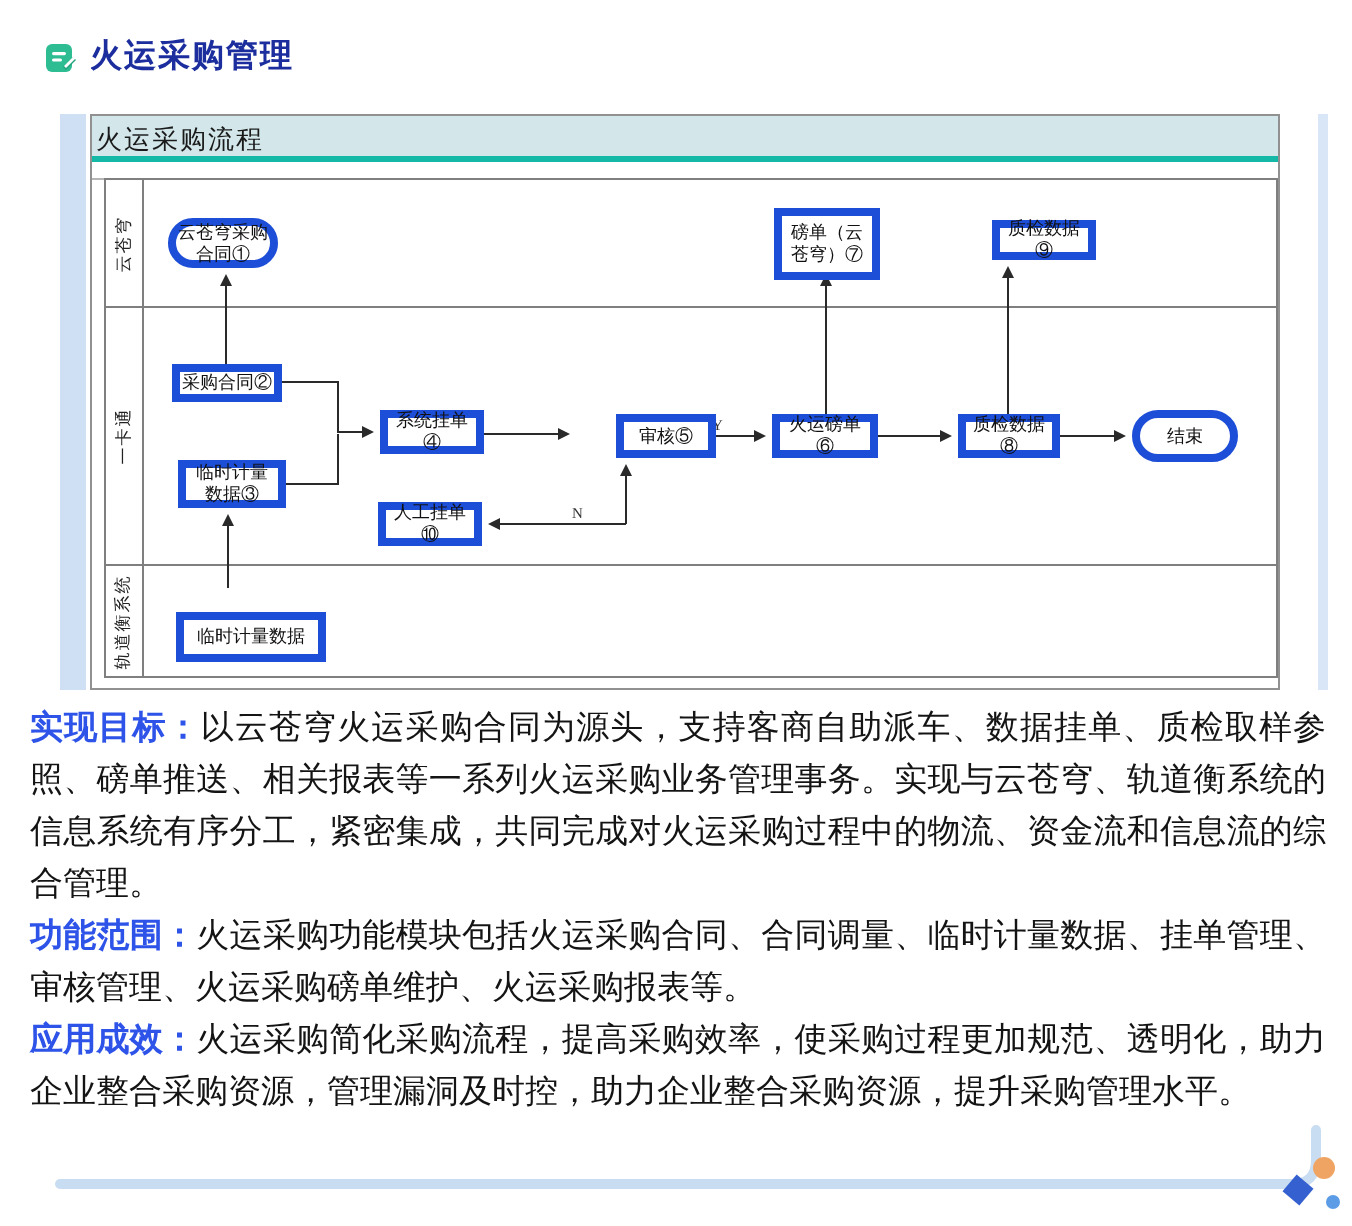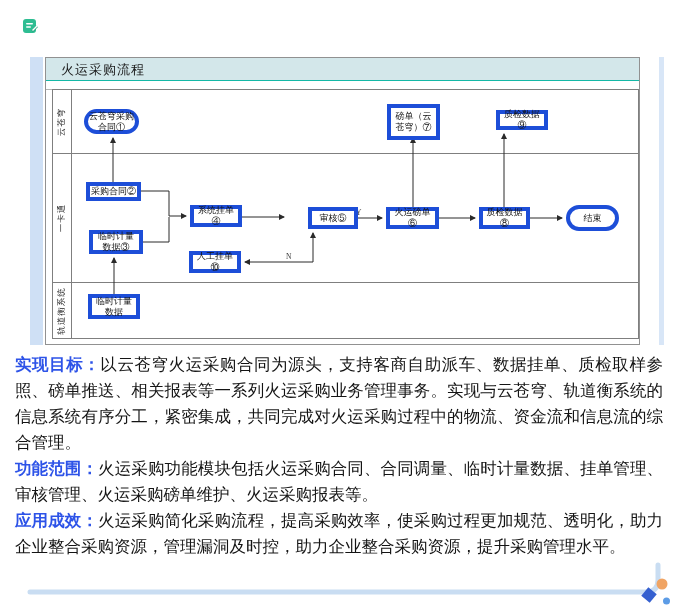--- a/index.html
+++ b/index.html
@@ -14,21 +14,21 @@
   .left-strip{position:absolute;left:30px;top:57px;width:13px;height:288px;background:#cfe0f5;}
   .right-strip{position:absolute;left:659px;top:57px;width:5px;height:288px;background:#d8e6f7;}
   
   .flow-wrap{
     position:absolute;left:45px;top:57px;width:595px;height:288px;
     background:#fff;border:1px solid #919191;box-sizing:border-box;
     font-family:"Liberation Serif",serif;color:#1a1a1a;
   }
   .flow-titlebar{
     position:absolute;left:0;top:0;right:0;height:23px;background:#d3e7ea;
-    border-bottom:1px solid #14b8a6;line-height:23px;padding-left:15px;
+    border-bottom:3px solid #14b8a6;line-height:23px;padding-left:2px;
     font-size:13px;letter-spacing:1px;box-sizing:border-box;
   }
   .flow-band{position:absolute;left:0;top:23px;right:0;height:8px;background:#fff;border-bottom:1px solid #b5b5b5;}
   .pool{
     position:absolute;left:6px;top:31px;width:587px;height:250px;
     border:1px solid #7f7f7f;box-sizing:border-box;display:flex;flex-direction:column;
   }
   .lane{position:relative;box-sizing:border-box;border-bottom:1px solid #7f7f7f;}
   .lane:last-child{border-bottom:none;}
   .lane-label{
@@ -60,20 +60,21 @@
 <body>
 
 <div class="page-header">
   <svg width="16" height="16" viewBox="0 0 16 16">
     <rect x="1" y="1" width="13" height="14" rx="3" fill="#2ebd92"></rect>
     <rect x="4" y="5" width="7" height="1.6" rx="0.8" fill="#ffffff"></rect>
     <rect x="4" y="8.2" width="5" height="1.6" rx="0.8" fill="#ffffff"></rect>
     <path d="M9.5 12.5 L14.5 7.5 L16 9 L11 14 Z" fill="#25a37d"></path>
     <path d="M10 12 L15 7 L16 8 L11 13 Z" fill="#ffffff"></path>
   </svg>
+  <span class="page-title">火运采购管理</span>
 </div>
 
 <div class="left-strip"></div>
 <div class="right-strip"></div>
 
 <div class="flow-wrap">
   <div class="flow-titlebar">火运采购流程</div>
   <div class="flow-band"></div>
 
   <div class="pool">
@@ -125,21 +126,21 @@
 
   <div class="flow-node" style="left:40px;top:124px;width:55px;height:19px;text-align:center;">采购合同②</div>
   <div class="flow-node" style="left:43px;top:172px;width:54px;height:24px;">临时计量数据③</div>
   <div class="flow-node" style="left:144px;top:147px;width:52px;height:22px;">系统挂单④</div>
   <div class="flow-node" style="left:242px;top:149px;width:50px;height:22px;margin-left:20px;">审核⑤</div>
   <div class="flow-node" style="left:340px;top:149px;width:53px;height:22px;">火运磅单⑥</div>
   <div class="flow-node" style="left:433px;top:149px;width:51px;height:22px;">质检数据⑧</div>
   <div class="flow-node stadium" style="left:520px;top:147px;width:53px;height:26px;">结束</div>
   <div class="flow-node" style="left:143px;top:193px;width:52px;height:22px;">人工挂单⑩</div>
 
-  <div class="flow-node" style="left:42px;top:236px;width:52px;height:25px;">临时计量数据</div>
+  <div class="flow-node" style="left:42px;top:248px;width:75px;height:25px;">临时计量数据</div>
 </div>
 
 <div class="doc-text">
   <p><span class="sec-label">实现目标：</span><span>以云苍穹火运采购合同为源头，支持客商自助派车、数据挂单、质检取样参照、磅单推送、相关报表等一系列火运采购业务管理事务。实现与云苍穹、轨道衡系统的信息系统有序分工，紧密集成，共同完成对火运采购过程中的物流、资金流和信息流的综合管理。</span></p>
   <p><span class="sec-label">功能范围：</span><span>火运采购功能模块包括火运采购合同、合同调量、临时计量数据、挂单管理、审核管理、火运采购磅单维护、火运采购报表等。</span></p>
   <p><span class="sec-label">应用成效：</span><span>火运采购简化采购流程，提高采购效率，使采购过程更加规范、透明化，助力企业整合采购资源，管理漏洞及时控，助力企业整合采购资源，提升采购管理水平。</span></p>
 </div>
 
 <svg class="bottom-decor" viewBox="0 0 676 58">
   <path d="M30,37 L646,37 Q658,37 658,25 L658,10" stroke="#c9ddf2" stroke-width="5" fill="none" stroke-linecap="round"></path>

